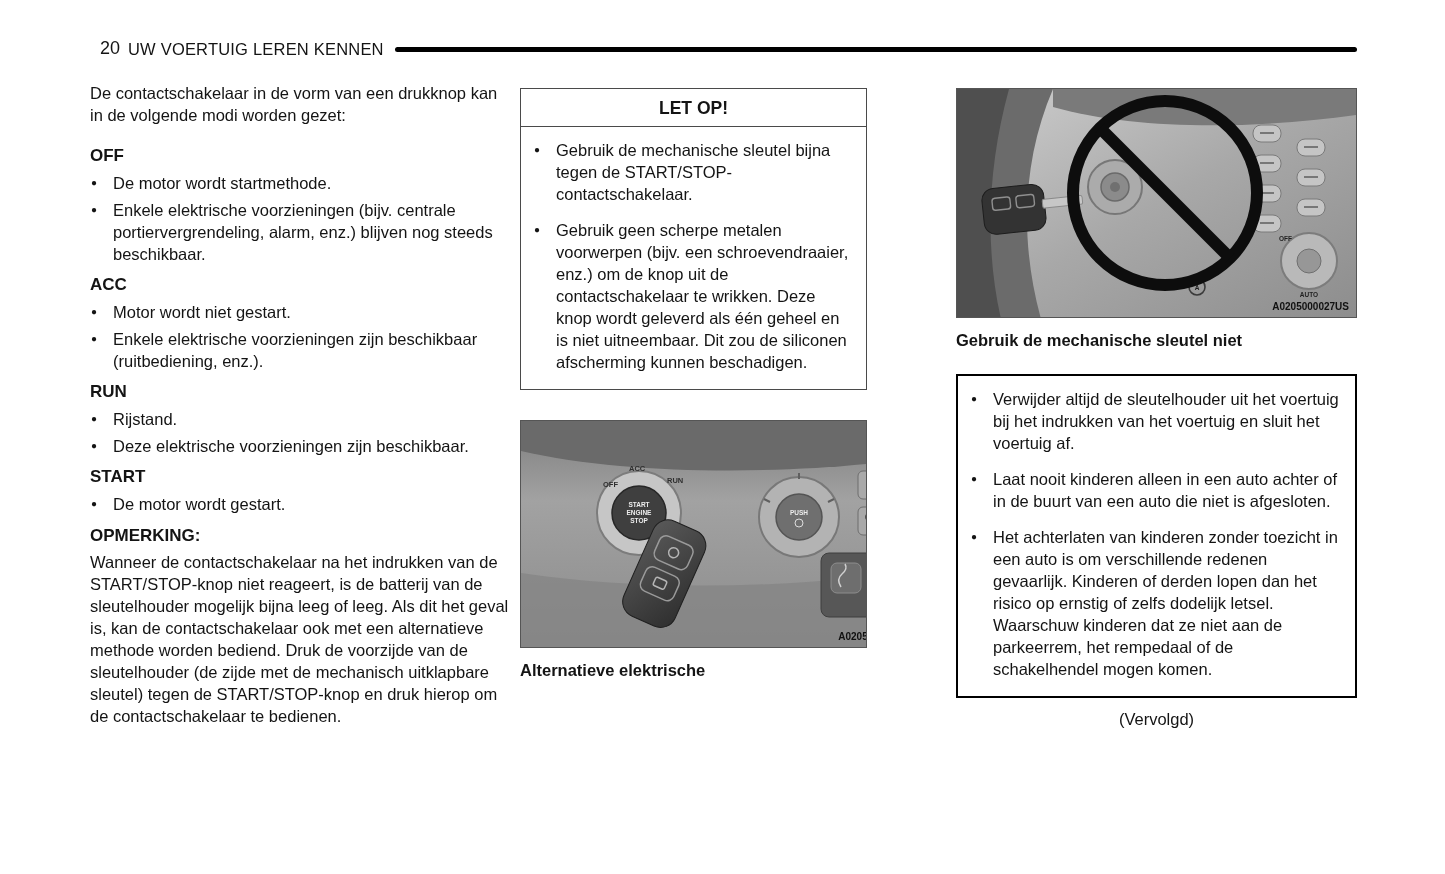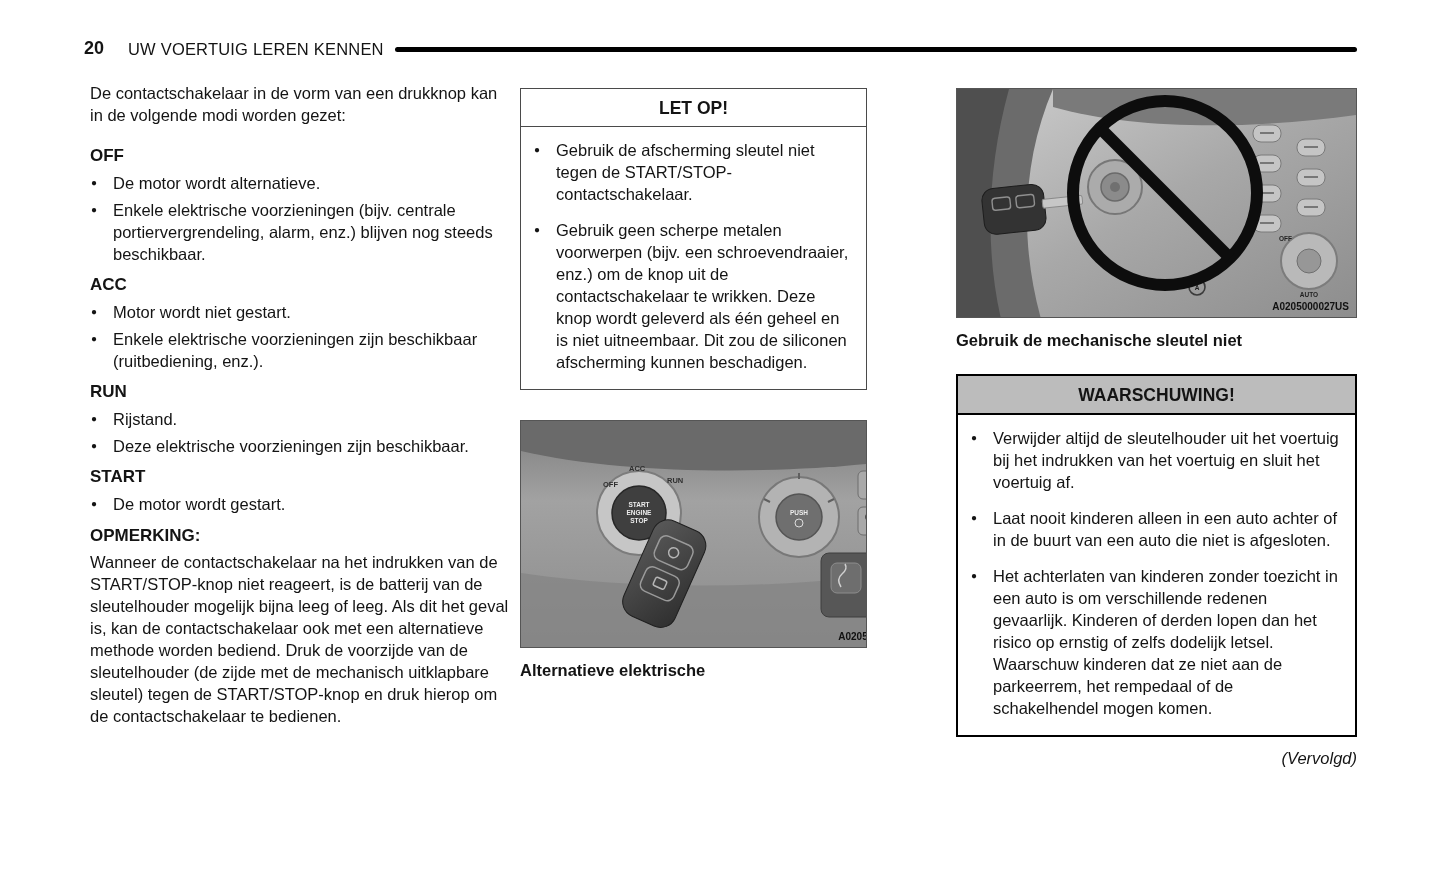--- a/index.html
+++ b/index.html
@@ -1,20 +1,20 @@
 <!DOCTYPE html>
 <html><head>
 <meta charset="utf-8">
 <style>
   * { margin:0; padding:0; box-sizing:border-box; }
   html,body { width:1445px; height:874px; background:#ffffff; overflow:hidden; }
   body { font-family:"Liberation Sans", sans-serif; color:#141414; position:relative; }
 
   
-  .hdr-num   { position:absolute; left:84px;  top:38px; font-size:18px; font-weight:bold; }
+  .hdr-num   { position:absolute; left:100px;  top:38px; font-size:18px; font-weight:normal; }
   .hdr-title { position:absolute; left:128px; top:40px; font-size:16.5px; font-weight:normal; letter-spacing:.2px; }
   .hdr-line  { position:absolute; left:395px; top:47px; width:962px; height:5px; background:#000; border-radius:3px; }
 
   
   .col-left  { position:absolute; left:90px;  top:82px; width:424px; font-size:16.5px; line-height:22px; }
   .col-mid   { position:absolute; left:520px; top:88px; width:347px; font-size:16.5px; line-height:22px; }
   .col-right { position:absolute; left:956px; top:88px; width:401px; font-size:16.5px; line-height:22px; }
 
   .intro { margin-bottom:19px; }
   h3.mode { font-size:17px; margin:9px 0 4px 0; }
@@ -32,42 +32,42 @@
 
   .warning { border:2px solid #000; margin-top:24px; }
   .warning .box-title { background:#bcbcbc; border-bottom:2px solid #000; }
 
   
   .fig-frame { border:1px solid #555; overflow:hidden; background:#9c9c9c; line-height:0; }
   .fig-mid { margin-top:30px; height:228px; }
   .fig-right { height:230px; }
   .fig-caption { text-align:left; font-weight:bold; margin-top:12px; font-size:16.5px; line-height:20px; }
 
-  .continued { text-align:right; font-style:italic; margin-top:10px; }
+  .continued { text-align:center; margin-top:10px; }
 
   
   .svg-t6 { font-size:6.5px; font-weight:bold; fill:#1f1f1f; font-family:"Liberation Sans",sans-serif; }
   .svg-t7 { font-size:7.5px; font-weight:bold; fill:#2e2e2e; font-family:"Liberation Sans",sans-serif; }
   .light  { fill:#ececec; }
   .svg-code { font-size:10px; font-weight:bold; fill:#111; font-family:"Liberation Sans",sans-serif; }
 </style>
 </head>
 <body>
 
 <div class="hdr-num">20</div>
 <div class="hdr-title">UW VOERTUIG LEREN KENNEN</div>
 <div class="hdr-line"></div>
 
 <div class="col-left">
   <p class="intro">De contactschakelaar in de vorm van een drukknop kan in de volgende modi worden gezet:</p>
 
   <h3 class="mode">OFF</h3>
   <div class="bullet">
     <span class="bm">●</span>
-    <span class="bt">De motor wordt alternatieve.</span>
+    <span class="bt">De motor wordt startmethode.</span>
   </div>
   <div class="bullet">
     <span class="bm">●</span>
     <span class="bt">Enkele elektrische voorzieningen (bijv. centrale portiervergrendeling, alarm, enz.) blijven nog steeds beschikbaar.</span>
   </div>
 
   <h3 class="mode">ACC</h3>
   <div class="bullet">
     <span class="bm">●</span>
     <span class="bt">Motor wordt niet gestart.</span>
@@ -96,21 +96,21 @@
   <div class="note-head">OPMERKING:</div>
   <p class="note">Wanneer de contactschakelaar na het indrukken van de START/STOP-knop niet reageert, is de batterij van de sleutelhouder mogelijk bijna leeg of leeg. Als dit het geval is, kan de contactschakelaar ook met een alternatieve methode worden bediend. Druk de voorzijde van de sleutelhouder (de zijde met de mechanisch uitklapbare sleutel) tegen de START/STOP-knop en druk hierop om de contactschakelaar te bedienen.</p>
 </div>
 
 <div class="col-mid">
   <div class="box">
     <div class="box-title">LET OP!</div>
     <div class="box-body">
       <div class="bullet">
         <span class="bm">●</span>
-        <span class="bt">Gebruik de afscherming sleutel niet tegen de START/STOP-contactschakelaar.</span>
+        <span class="bt">Gebruik de mechanische sleutel bijna tegen de START/STOP-contactschakelaar.</span>
       </div>
       <div class="bullet">
         <span class="bm">●</span>
         <span class="bt">Gebruik geen scherpe metalen voorwerpen (bijv. een schroevendraaier, enz.) om de knop uit de contactschakelaar te wrikken. Deze knop wordt geleverd als één geheel en is niet uitneembaar. Dit zou de siliconen afscherming kunnen beschadigen.</span>
       </div>
     </div>
   </div>
 
   <div class="fig-frame fig-mid">
     <svg width="401" height="228" viewBox="0 0 401 228">
@@ -247,21 +247,20 @@
         <circle cx="208" cy="104" r="92" fill="none" stroke="#0d0d0d" stroke-width="12"></circle>
         <line x1="143" y1="39" x2="273" y2="169" stroke="#0d0d0d" stroke-width="12"></line>
       </g>
 
       <text x="392" y="221" text-anchor="end" class="svg-code">A0205000027US</text>
     </svg>
   </div>
   <div class="fig-caption">Gebruik de mechanische sleutel niet</div>
 
   <div class="box warning">
-    <div class="box-title">WAARSCHUWING!</div>
     <div class="box-body">
       <div class="bullet">
         <span class="bm">●</span>
         <span class="bt">Verwijder altijd de sleutelhouder uit het voertuig bij het indrukken van het voertuig en sluit het voertuig af.</span>
       </div>
       <div class="bullet">
         <span class="bm">●</span>
         <span class="bt">Laat nooit kinderen alleen in een auto achter of in de buurt van een auto die niet is afgesloten.</span>
       </div>
       <div class="bullet">

